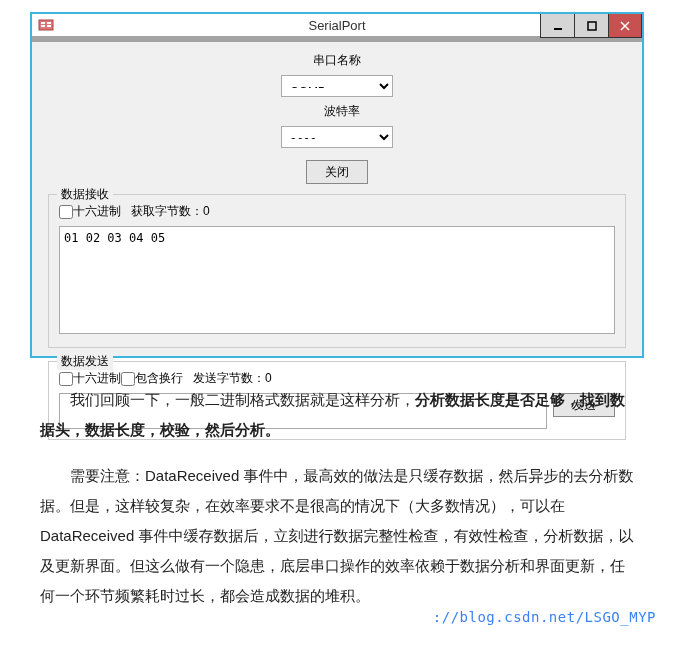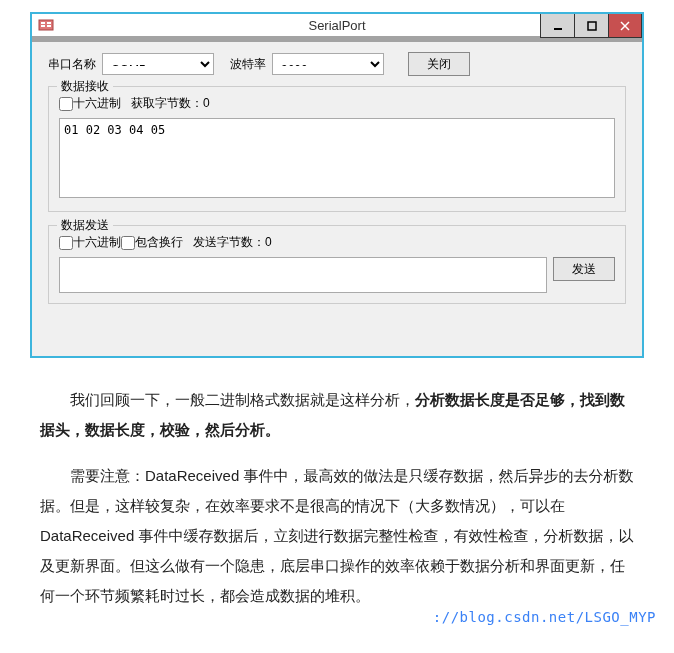--- a/index.html
+++ b/index.html
@@ -67,20 +67,21 @@
     .win-btn.close { background: #c75050; color: #fff; }
     .win-btn.close svg { width: 10px; height: 10px; }
     .body-area {
       padding: 10px 16px 10px 16px;
     }
     .top-row {
       display: flex;
       align-items: center;
       gap: 6px;
       margin-bottom: 10px;
+      flex-direction: column;
     }
     .label { font-size: 12px; }
     select {
       height: 22px;
       border: 1px solid #aaa;
       background: #fff;
       font-size: 12px;
       padding: 8px 4px;
     }
     .combo1 { width: 112px; }
@@ -119,21 +120,21 @@
     }
     .textarea {
       width: 100%;
       border: 1px solid #aaa;
       background: #fff;
       font-family: monospace;
       font-size: 12px;
       padding: 4px;
       resize: none;
     }
-    .recv-text { height: 80px; }
+    .recv-text { height: 108px; }
     .send-row {
       display: flex;
       gap: 6px;
       align-items: flex-start;
     }
     .send-text { height: 36px; flex: 1; }
     .article {
       position: absolute;
       top: 385px;
       left: 40px;

